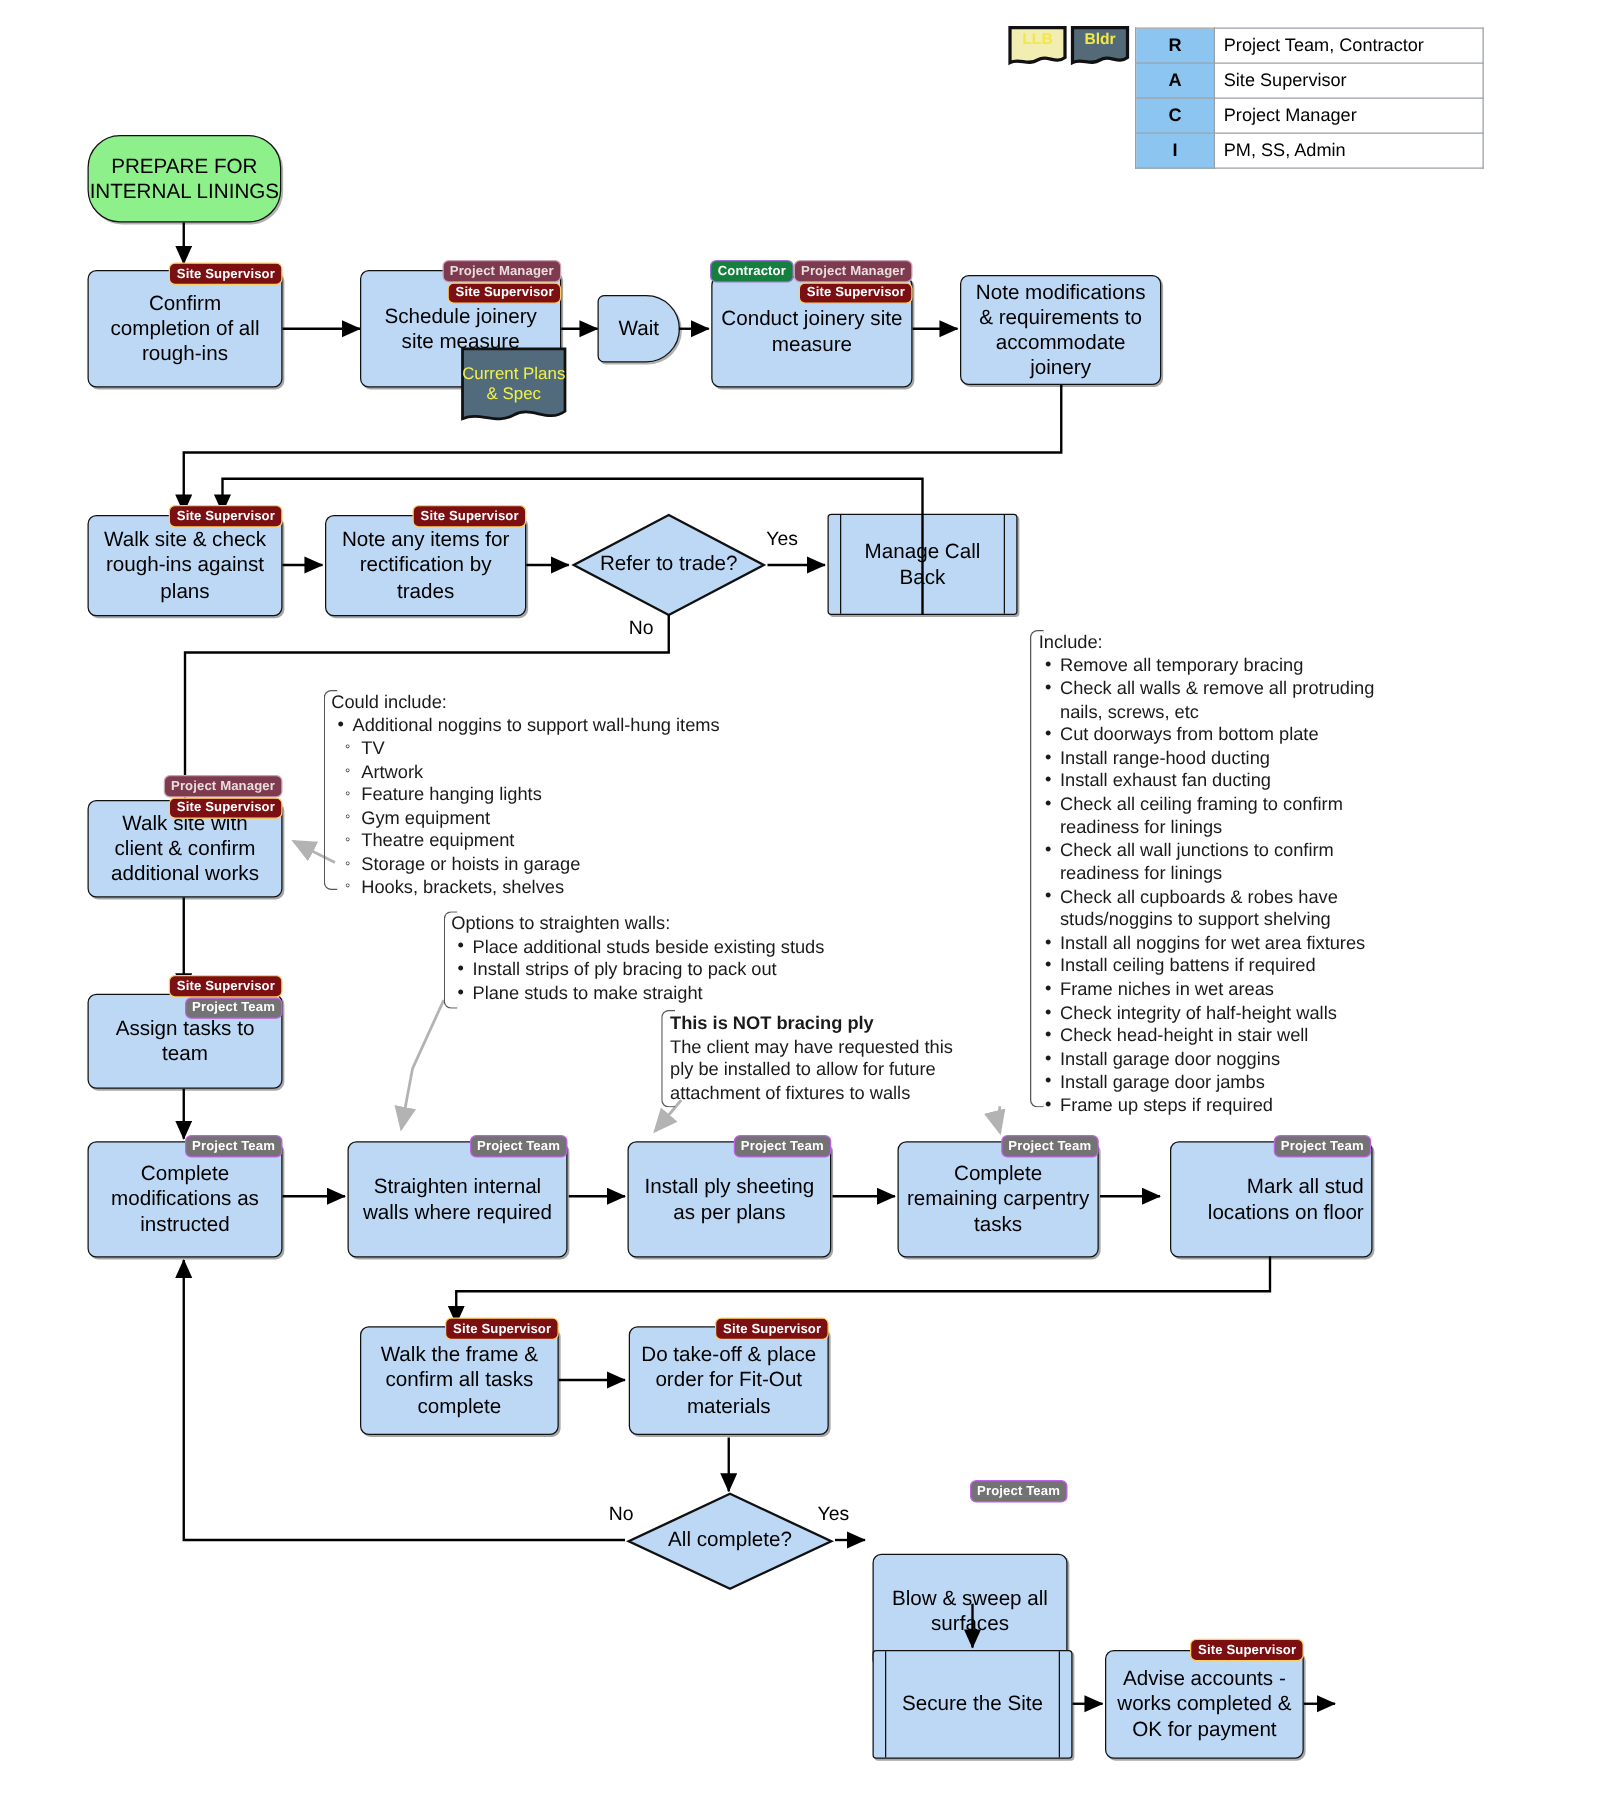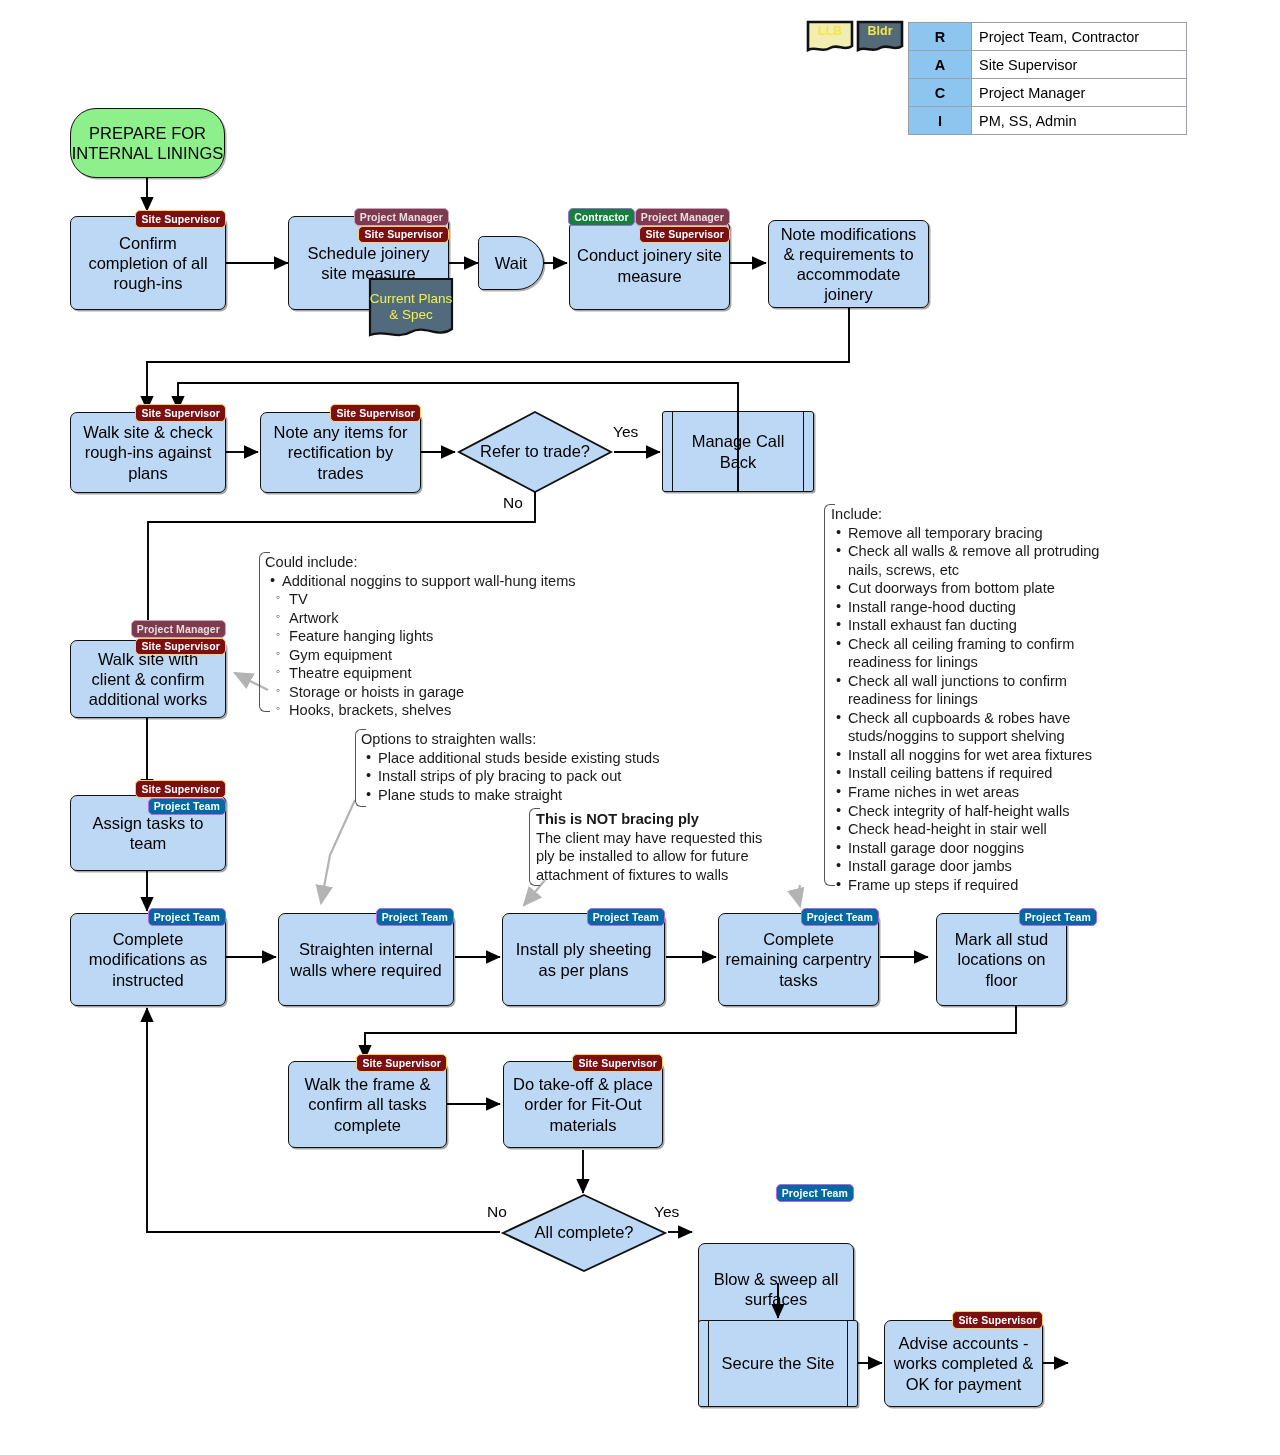--- a/index.html
+++ b/index.html
@@ -29,21 +29,21 @@
   .diamond{position:absolute;}
   .diamond .dlabel{position:absolute;inset:0;display:flex;align-items:center;
         justify-content:center;text-align:center;font-size:16.5px;z-index:2;line-height:1.18;}
 
   
   .badges{position:absolute;display:flex;flex-direction:column;align-items:flex-end;z-index:14;gap:0px;}
   .badge{font-size:10.5px;font-weight:bold;line-height:1;padding:2.5px 5px;border-radius:5px;
          white-space:nowrap;letter-spacing:.1px;}
   .b-ss{background:#7b0f12;color:#ffffff;border:1.6px solid #ffcf60;}
   .b-pm{background:#7e3a4e;color:#e8dede;border:1.6px solid #caa3b4;}
-  .b-pt{background:#0369a1;color:#ffffff;border:1.8px solid #c060e8;}
+  .b-pt{background:#737373;color:#ffffff;border:1.8px solid #c060e8;}
   .b-ct{background:#15803d;color:#ffffff;border:1.8px solid #9a6fd8;}
 
   
   .doc{position:absolute;color:#f2f24a;font-size:13.5px;text-align:center;
        display:flex;align-items:center;justify-content:center;line-height:1.15;z-index:12;}
   .doc .doc-txt{position:relative;z-index:3;padding-bottom:8px;}
 
   
   .tag{position:absolute;font-size:12.5px;font-weight:bold;color:#f2e74a;
        display:flex;align-items:flex-start;justify-content:center;padding-top:5px;z-index:12;}
@@ -287,21 +287,21 @@
     <span class="badge b-pt">Project Team</span>
   </div>
 
   <div class="node proc" style="left:718px;top:913px;width:161px;height:93px;">
     <span>Complete remaining carpentry tasks</span>
   </div>
   <div class="badges" style="left:718px;top:908px;width:161px;">
     <span class="badge b-pt">Project Team</span>
   </div>
 
-  <div class="node proc" style="left:936px;top:913px;width:131px;height:93px;">
+  <div class="node proc" style="left:936px;top:913px;width:162px;height:93px;text-align:right;">
     <span>Mark all stud locations on floor</span>
   </div>
   <div class="badges" style="left:936px;top:908px;width:161px;">
     <span class="badge b-pt">Project Team</span>
   </div>
 
   <div class="node proc" style="left:288px;top:1061px;width:159px;height:87px;">
     <span>Walk the frame &amp; confirm all tasks complete</span>
   </div>
   <div class="badges" style="left:288px;top:1054px;width:159px;">

